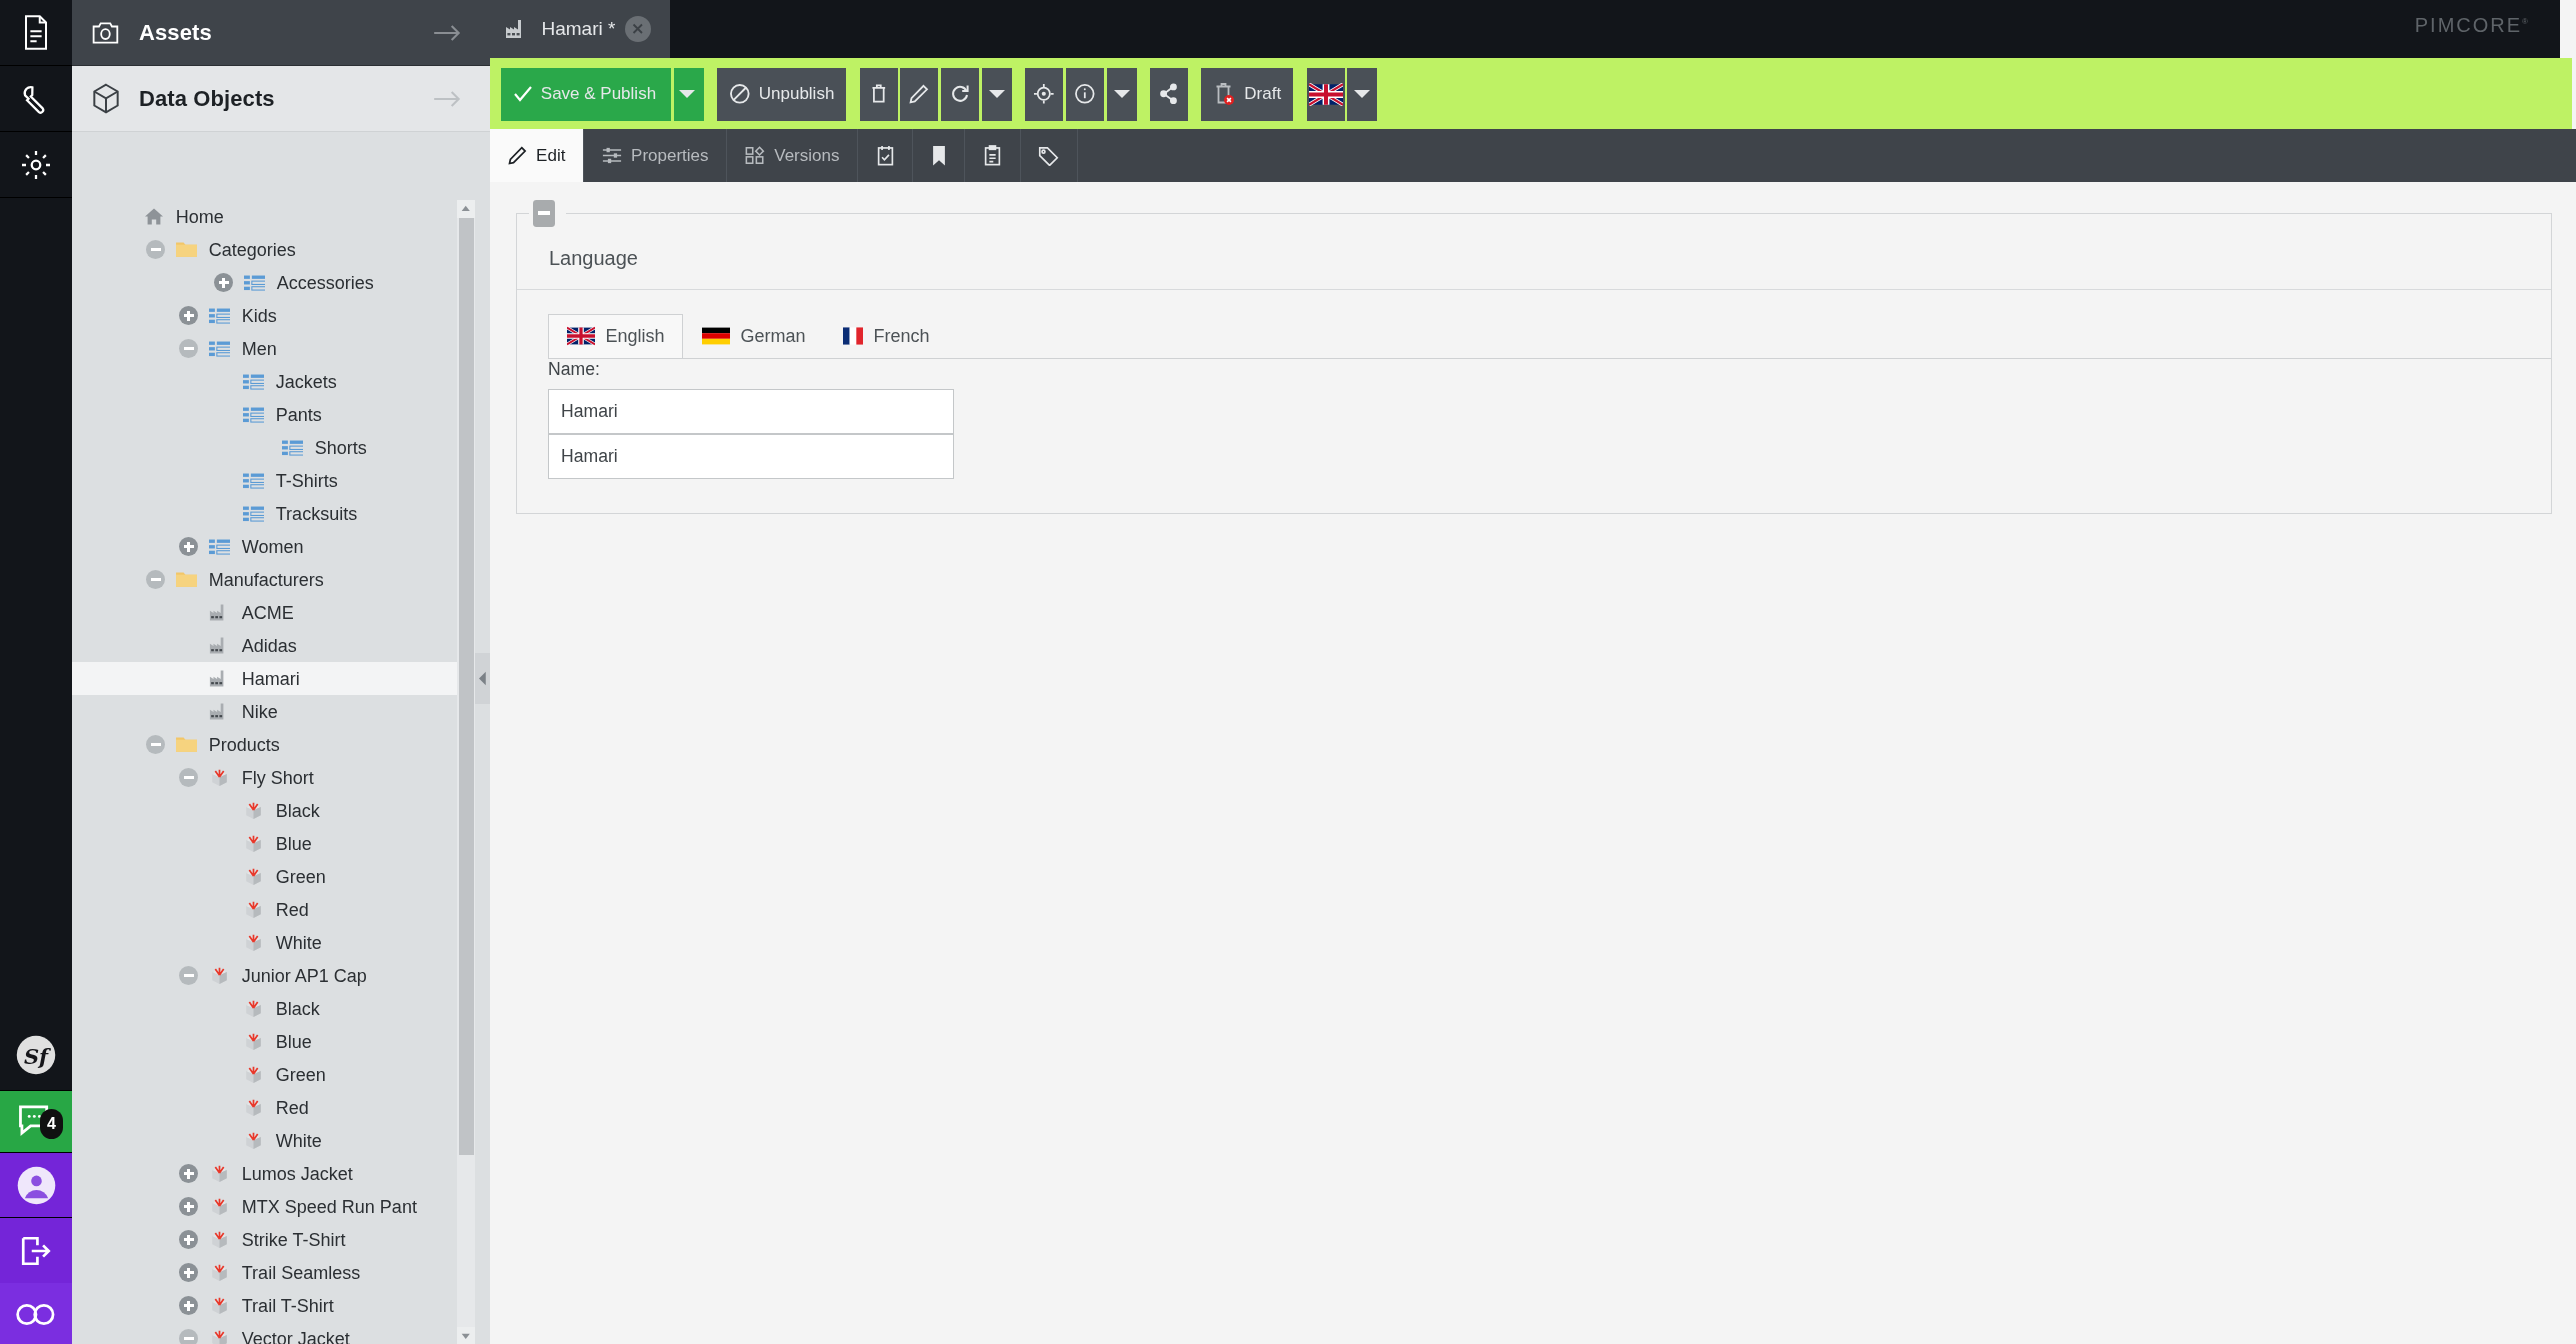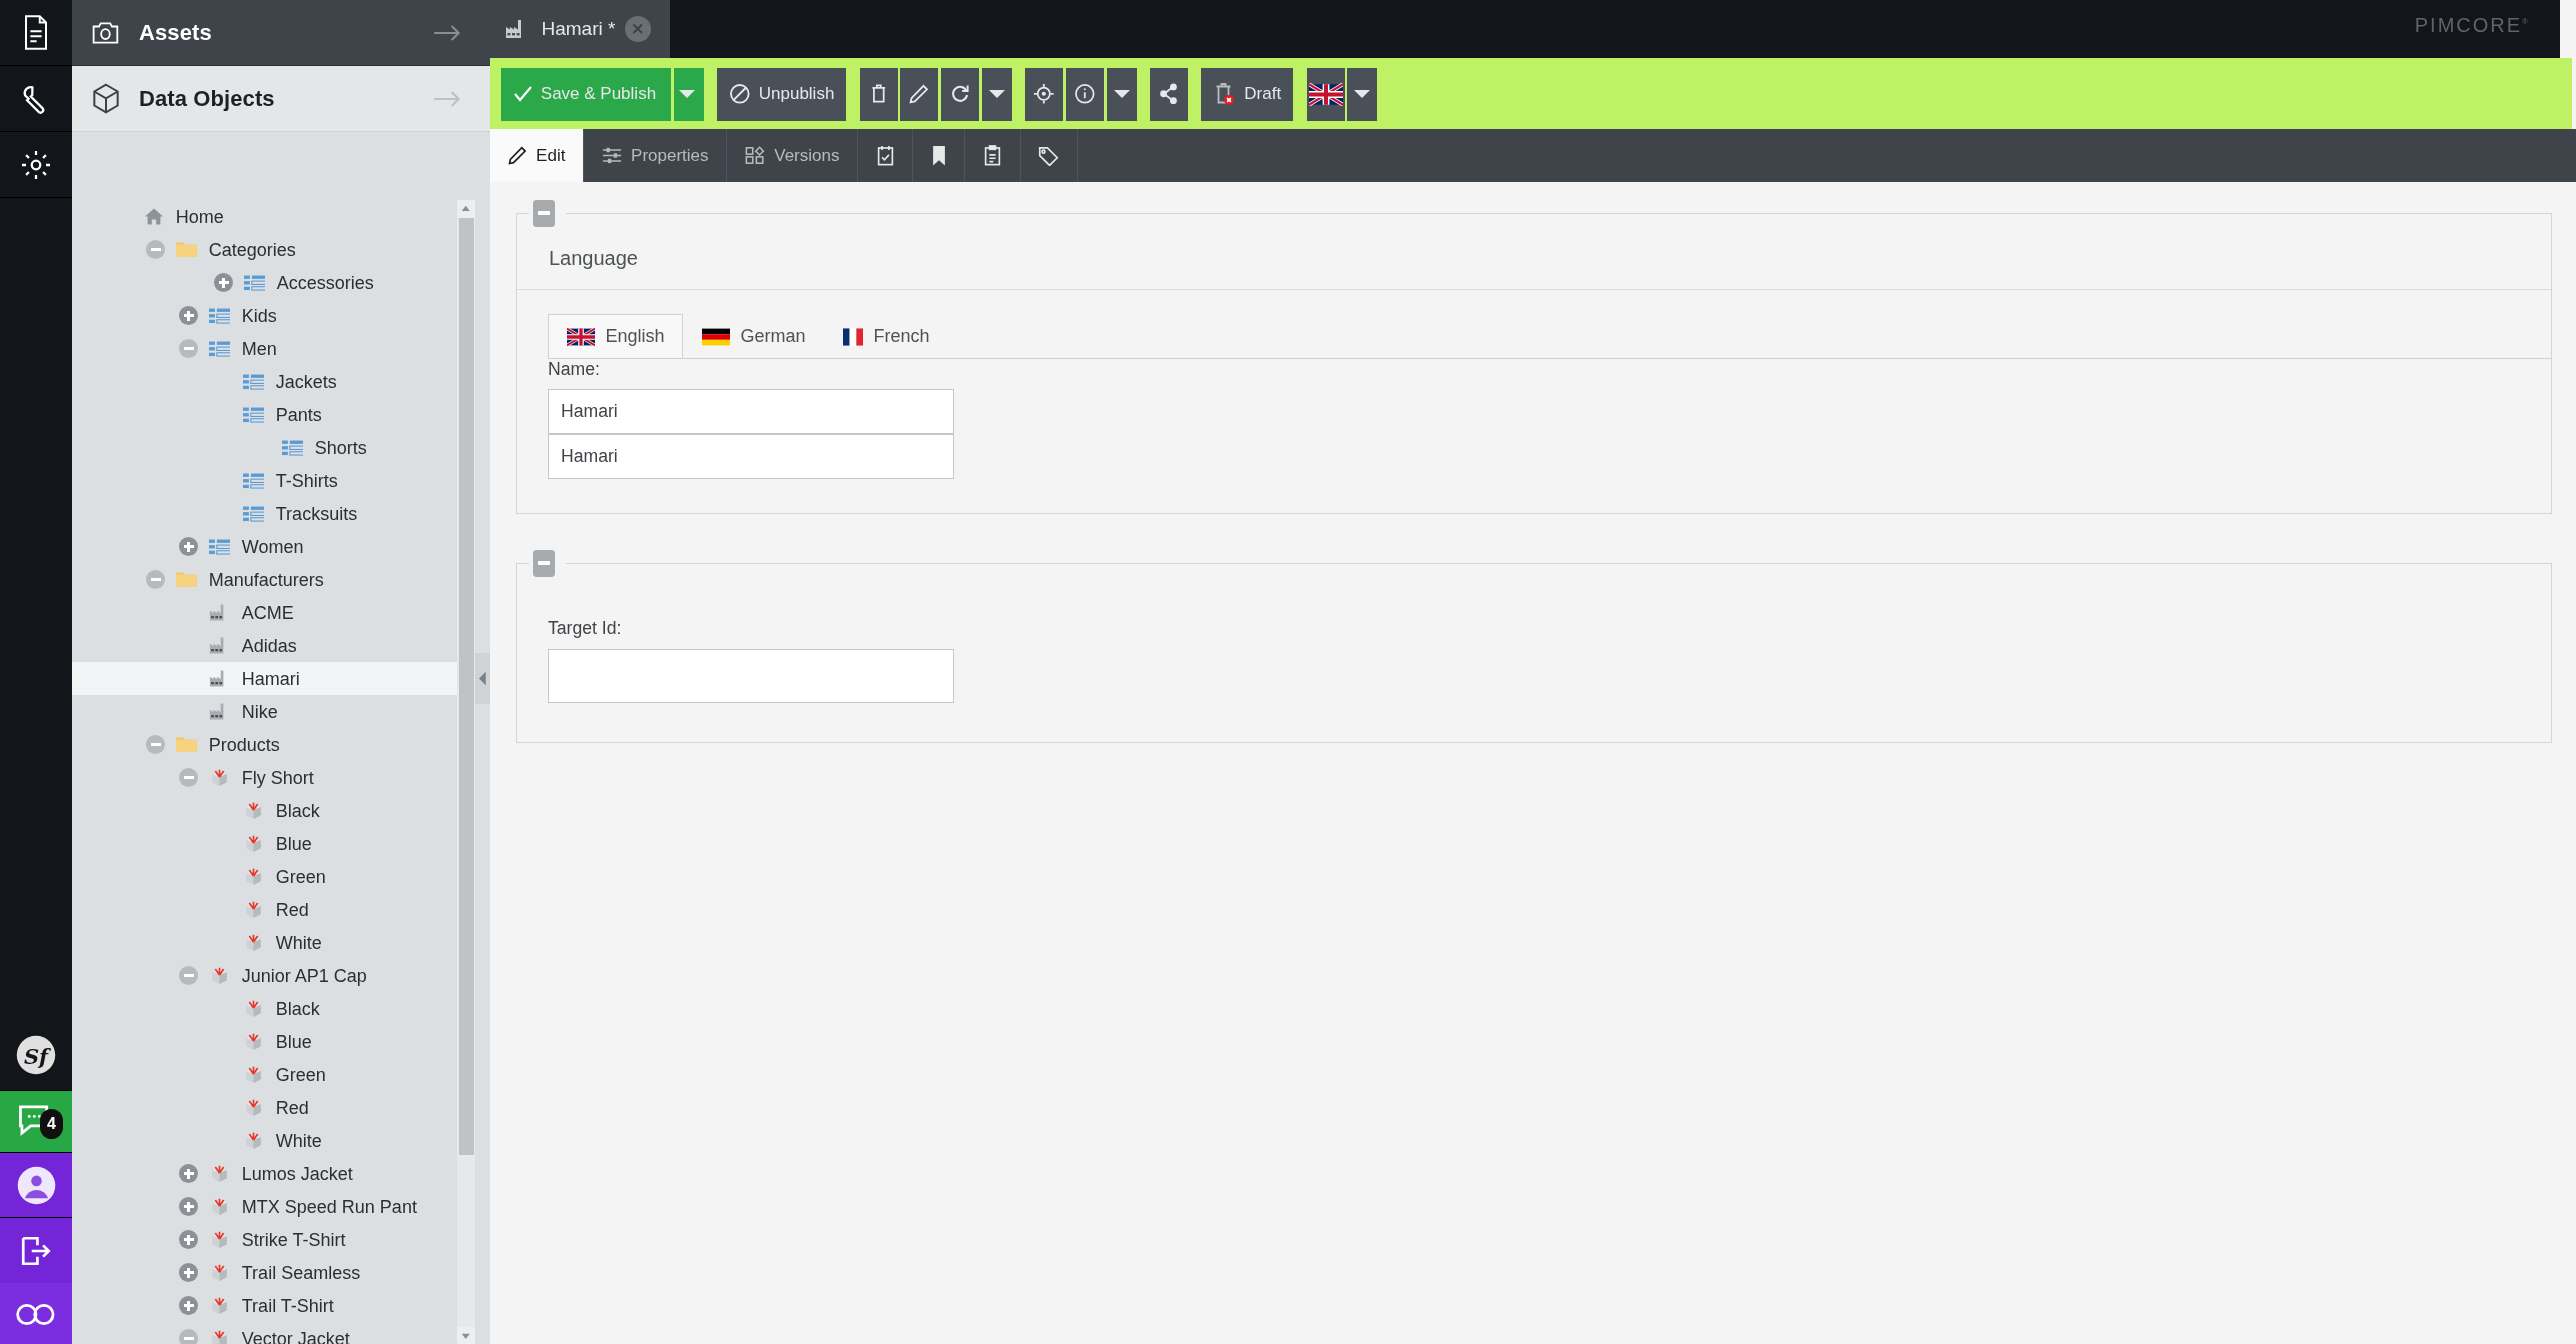--- a/index.html
+++ b/index.html
@@ -189,21 +189,21 @@
 
   .fs-title {
     font-size: 20px; color:#4c5256; padding: 34px 0 19px 32px;
     border-bottom: 0.7px solid #d8dadc; margin: 0 0 0 0;
   }
   .fs-body { padding: 24px 0 34px 31px; }
 
   .lang-tabs { display: flex; align-items: flex-end; border-bottom: 0.7px solid #cfd1d3;
                margin-right: 0; }
   .lang-tab {
-    display:flex; align-items:flex-end; gap: 10.8px;
+    display:flex; align-items:flex-start; gap: 10.8px;
     padding: 10.8px 17.6px; font-size: 18px; color:#4c5256; cursor:pointer;
     border: 0.7px solid transparent; border-bottom: none;
   }
   .lang-tab.active { background:#f8f8f8; border-color:#cfd1d3; margin-bottom:-0.7px; padding-bottom: 11.5px;}
 
   .field { }
   .field-label { font-size: 17.6px; color: #3f4448; margin-bottom: 9.5px; }
   .field-input {
     width: 406px; height: 45px; background:#fff;
     border: 0.7px solid #c4c7c9; font-size: 17.6px; color:#3f4448;
@@ -1031,26 +1031,15 @@
         <input class="field-input" type="text" value="Hamari" style="">
       </div>
 
       <div class="field">
         <input class="field-input" type="text" value="Hamari" style="">
       </div>
 
     </div>
   </div>
 
-  <div class="fieldset" style="margin-top:49px">
-    <span class="fs-toggle">
-        <i></i>
-      </span>
-    <div class="fs-body" style="padding-top:55px;padding-bottom:39px">
-      <div class="field" style="margin-top:0">
-        <div class="field-label">Target Id:</div>
-        <input class="field-input tall" style="width: 406px;" type="text" value="">
-      </div>
-    </div>
-  </div>
 
 </div>
 
 
 </body></html>

